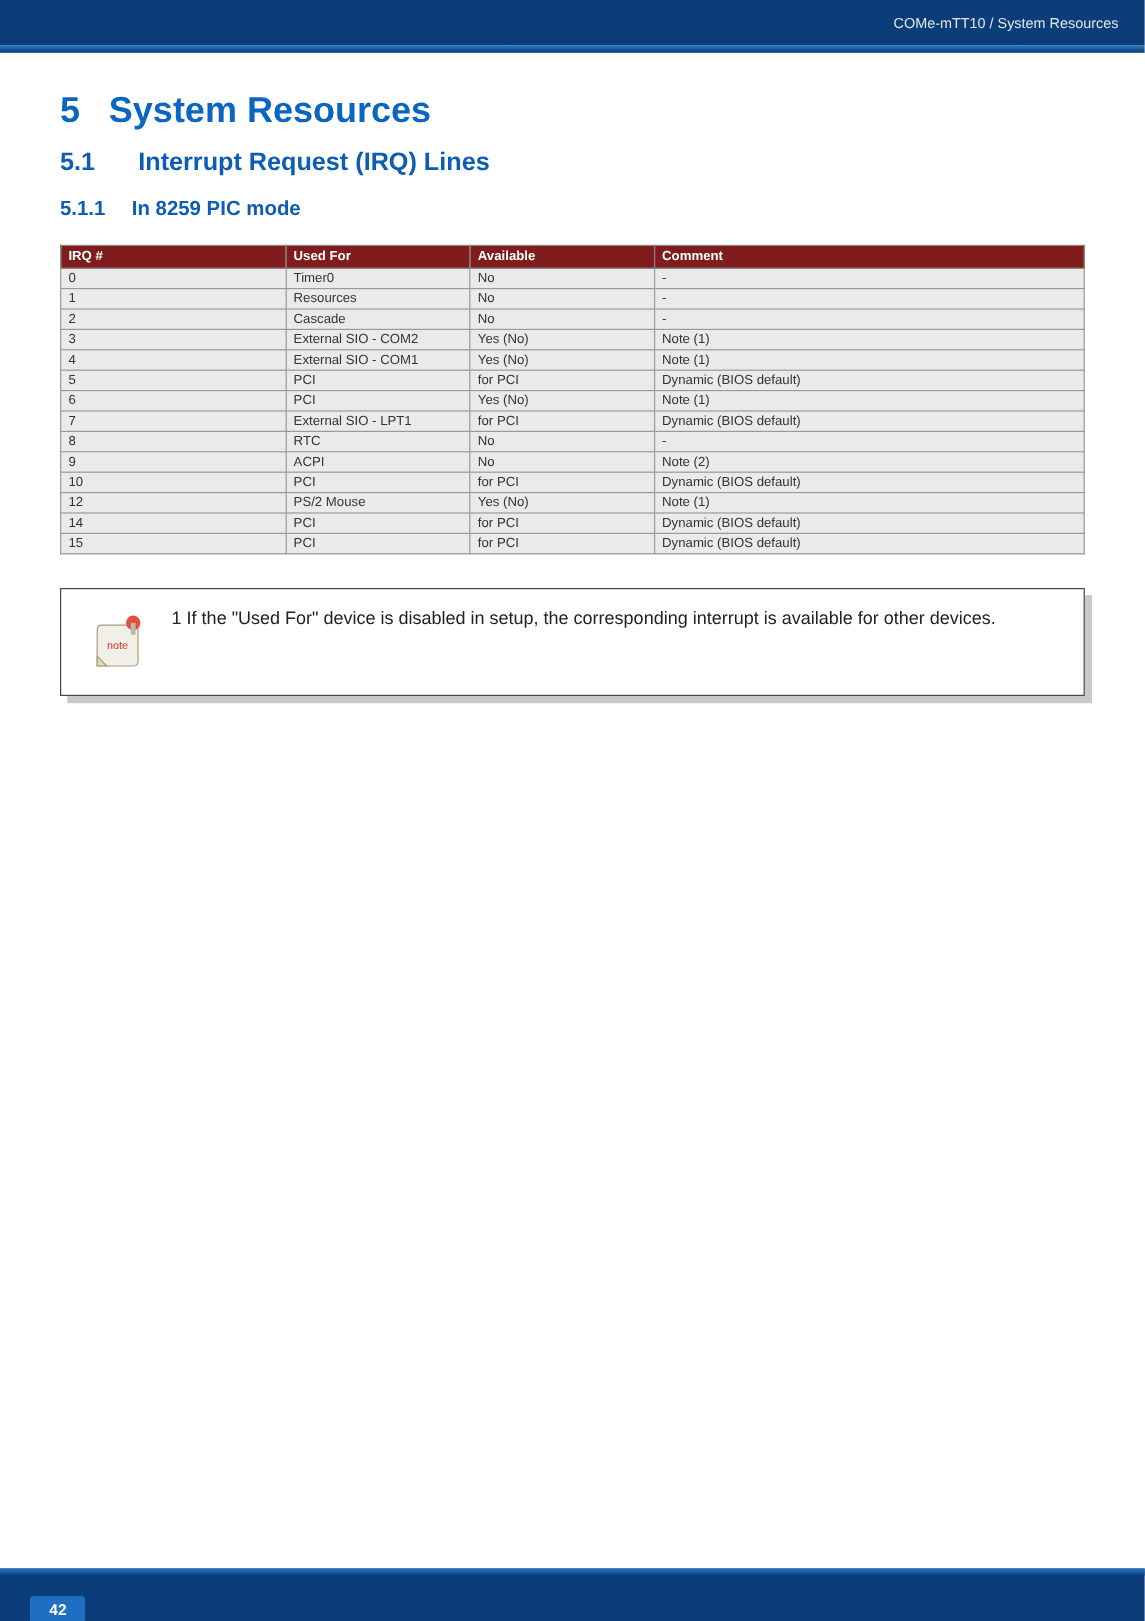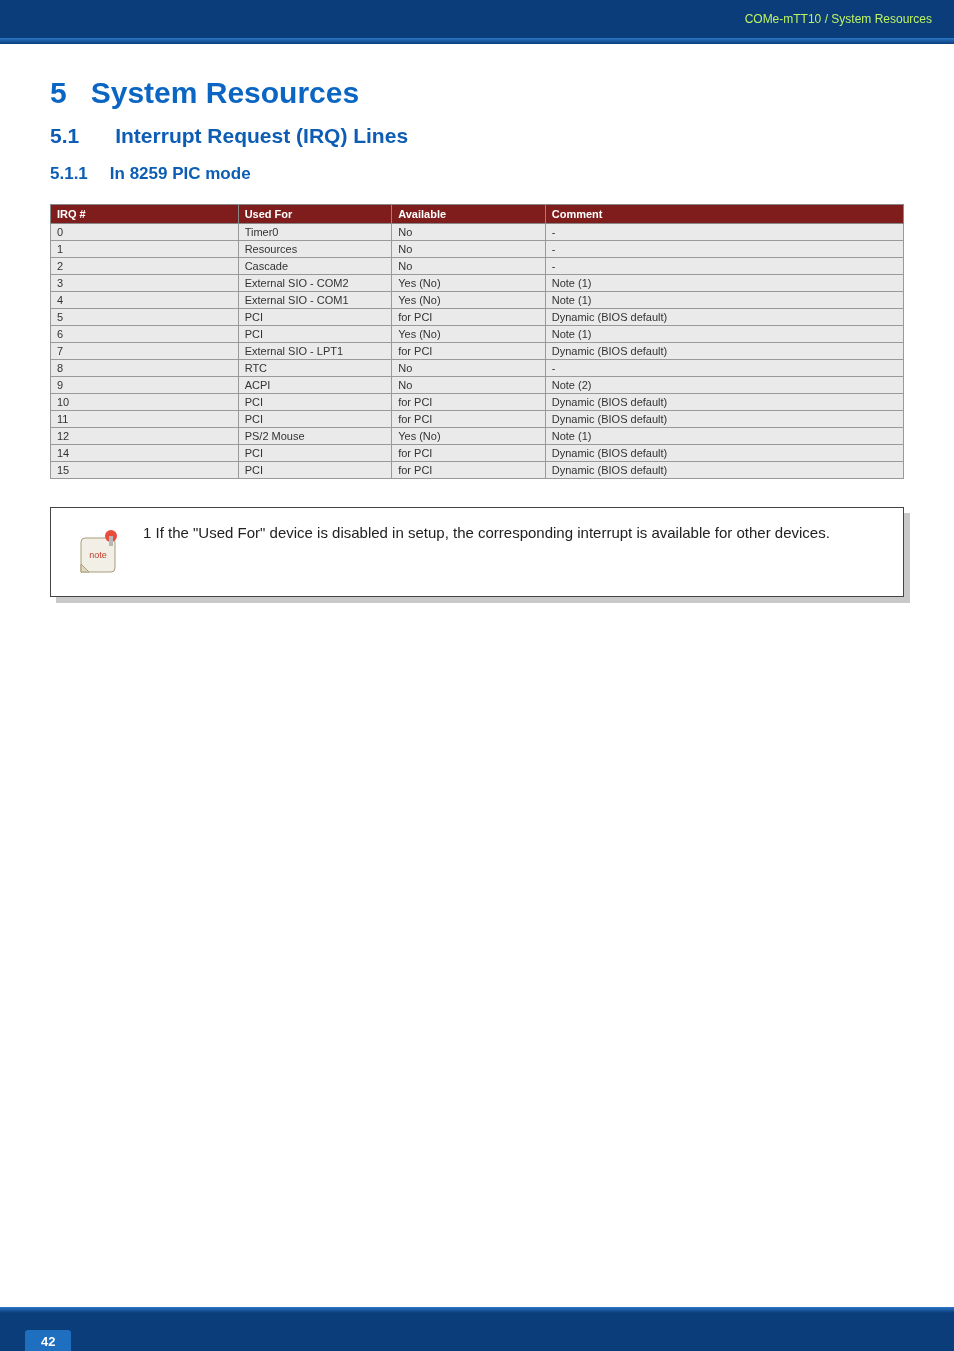--- a/index.html
+++ b/index.html
@@ -5,21 +5,21 @@
   * { box-sizing: border-box; margin: 0; padding: 0; }
   body {
     font-family: Arial, Helvetica, sans-serif;
     background: #fff;
     width: 954px;
     height: 1351px;
     position: relative;
   }
   .header-bar {
     background: #0a3d7a;
-    color: #bef264;
+    color: #e5e5e5;
     height: 38px;
     display: flex;
     justify-content: flex-end;
     align-items: center;
     padding-right: 22px;
     font-size: 12px;
   }
   .header-sub {
     background: linear-gradient(#2a76c6, #0a3d7a);
     height: 6px;
@@ -222,26 +222,20 @@
           <td>-</td>
         </tr>
         <tr>
           <td>9</td>
           <td>ACPI</td>
           <td>No</td>
           <td>Note (2)</td>
         </tr>
         <tr>
           <td>10</td>
-          <td>PCI</td>
-          <td>for PCI</td>
-          <td>Dynamic (BIOS default)</td>
-        </tr>
-        <tr>
-          <td>11</td>
           <td>PCI</td>
           <td>for PCI</td>
           <td>Dynamic (BIOS default)</td>
         </tr>
         <tr>
           <td>12</td>
           <td>PS/2 Mouse</td>
           <td>Yes (No)</td>
           <td>Note (1)</td>
         </tr>

